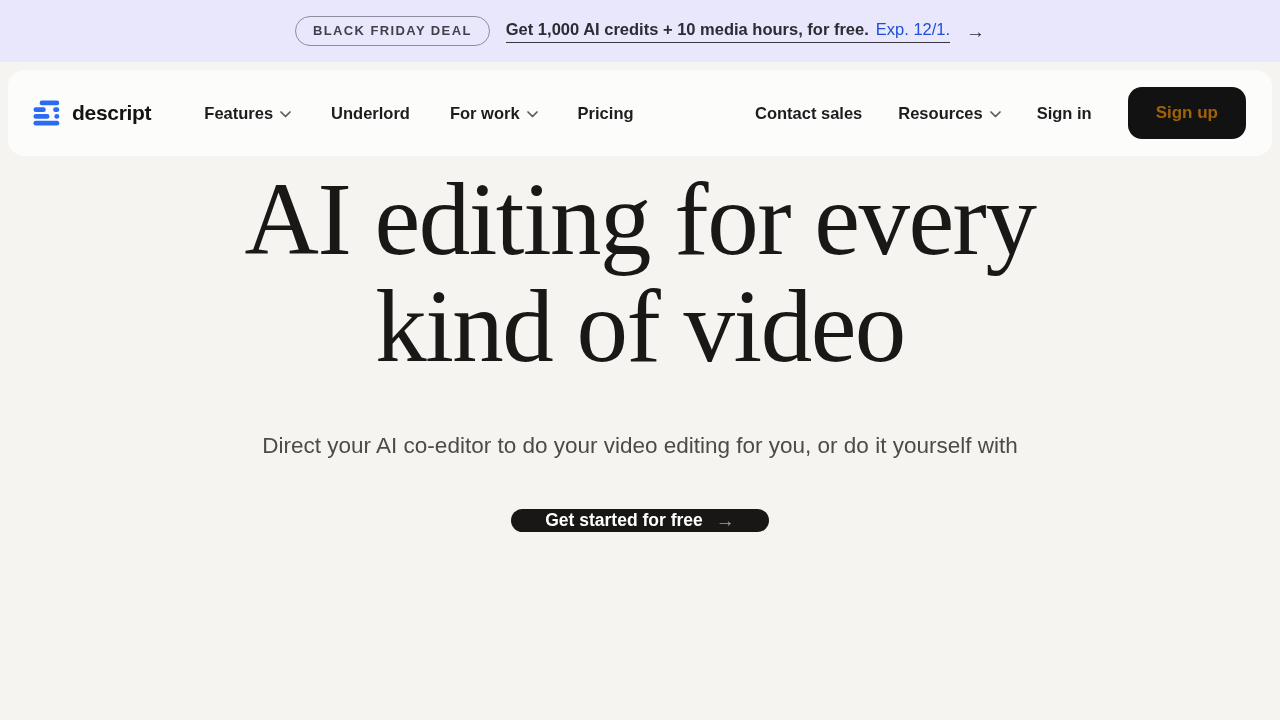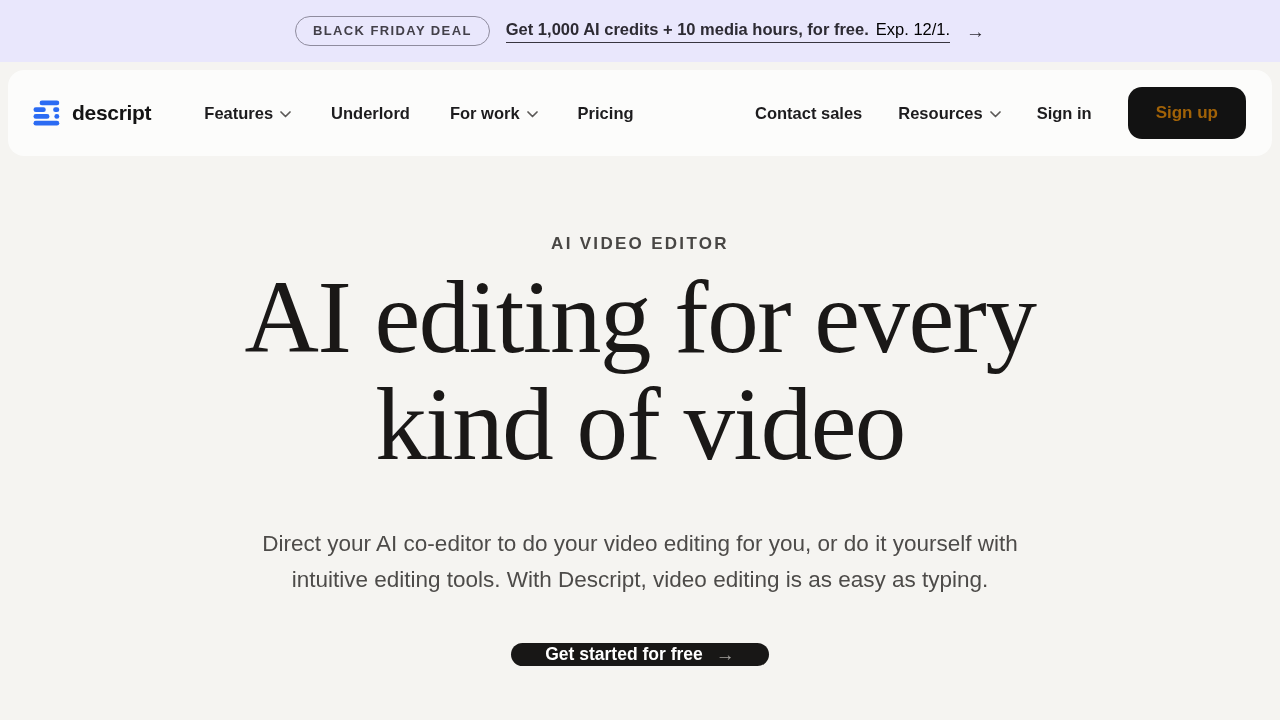--- a/index.html
+++ b/index.html
@@ -40,21 +40,21 @@
   }
   .promo-offer {
     font-size: 16.5px;
     font-weight: 700;
     color: #2d2b33;
     white-space: nowrap;
   }
   .promo-exp {
     font-size: 16.5px;
     font-weight: 400;
-    color: #000000;
+    color: #1d4ed8;
     white-space: nowrap;
   }
   .promo-arrow {
     font-size: 19px;
     color: #2d2b33;
     line-height: 1;
     cursor: pointer;
   }
 
   
@@ -229,26 +229,24 @@
         </svg>
     </span>
     <span class="nav-item">
       <span>Sign in</span>
     </span>
     <button class="signup-btn">Sign up</button>
   </div>
 </nav>
 
 <main class="hero">
-  <div class="hero-eyebrow">AI VIDEO EDITOR</div>
   <h1 class="hero-headline">
     <span class="hl-line">AI editing for every</span>
     <span class="hl-line">kind of video</span>
   </h1>
   <p class="hero-desc">
     <span class="desc-line">Direct your AI co-editor to do your video editing for you, or do it yourself with</span>
-    <span class="desc-line">intuitive editing tools. With Descript, video editing is as easy as typing.</span>
   </p>
   <button class="cta-btn">
     <span>Get started for free</span>
     <span class="cta-arrow">→</span>
   </button>
 </main>
 
 </body></html>

